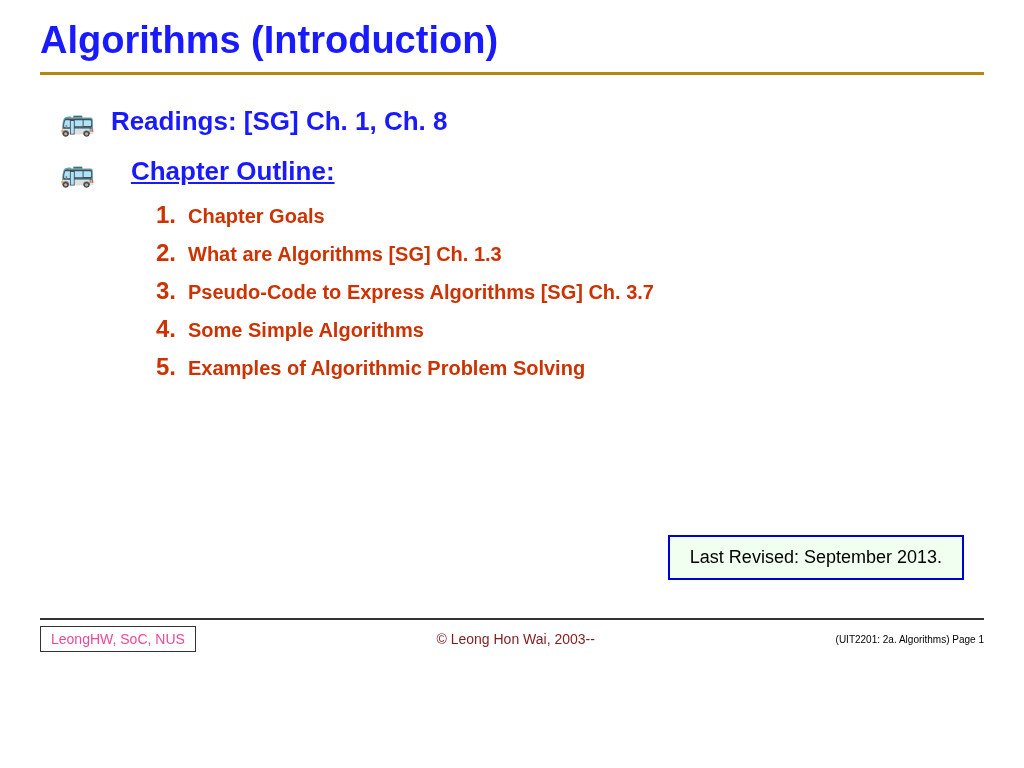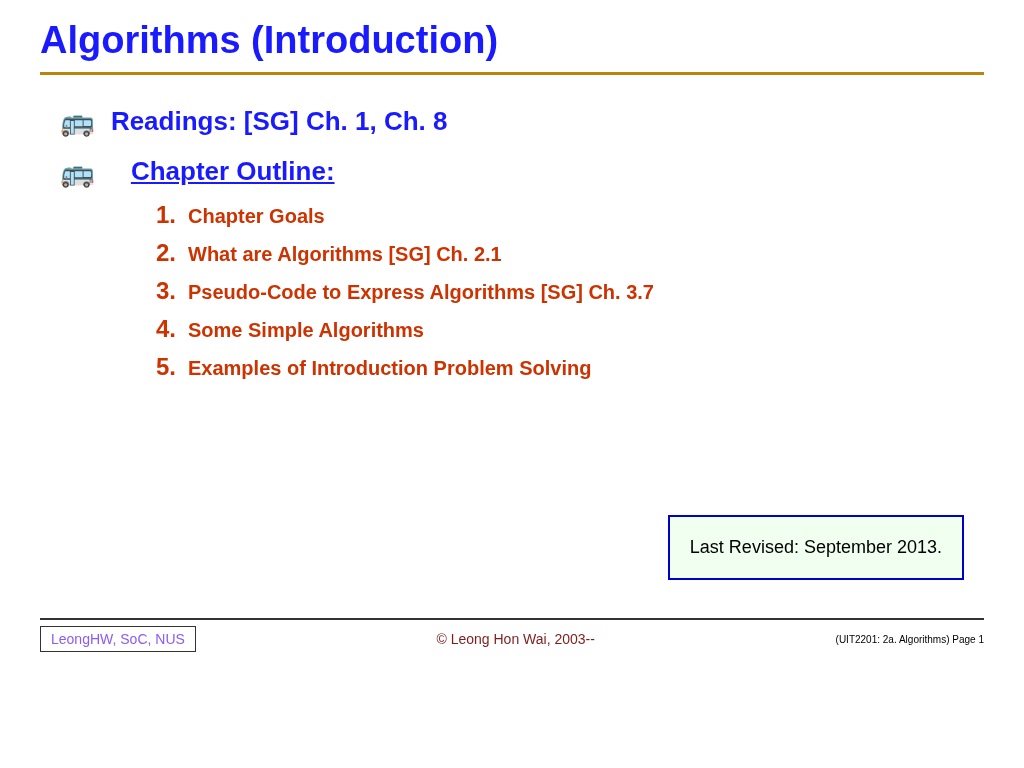--- a/index.html
+++ b/index.html
@@ -124,41 +124,41 @@
       display: flex;
       align-items: center;
       justify-content: space-between;
       padding: 6px 40px 8px 40px;
     }
 
     .footer-left-box {
       border: 1px solid #333;
       padding: 4px 10px;
       font-size: 14px;
-      color: #8b5cf6;
+      color: #ec4899;
     }
 
     .footer-center {
       font-size: 14px;
       color: #7f1d1d;
       text-align: left;
     }
 
     .footer-right {
       font-size: 10px;
       color: #000;
     }
 
     .last-revised-box {
       position: absolute;
       bottom: 80px;
       right: 60px;
       border: 2px solid #0000cc;
       background: #f0fff0;
-      padding: 20px 20px;
+      padding: 10px 20px;
       font-size: 18px;
       color: #000;
     }
   </style>
 </head>
 <body>
 
 <div class="slide-container">
 
   <div class="header-section">
@@ -181,36 +181,36 @@
 
     <div class="outline-list">
 
       <div class="outline-item">
         <span class="item-number">1.</span>
         <span class="item-text">Chapter Goals</span>
       </div>
 
       <div class="outline-item">
         <span class="item-number">2.</span>
-        <span class="item-text">What are Algorithms [SG] Ch. 2.1</span>
+        <span class="item-text">What are Algorithms [SG] Ch. 1.3</span>
       </div>
 
       <div class="outline-item">
         <span class="item-number">3.</span>
         <span class="item-text">Pseudo-Code to Express Algorithms [SG] Ch. 3.7</span>
       </div>
 
       <div class="outline-item">
         <span class="item-number">4.</span>
         <span class="item-text">Some Simple Algorithms</span>
       </div>
 
       <div class="outline-item">
         <span class="item-number">5.</span>
-        <span class="item-text">Examples of Introduction Problem Solving</span>
+        <span class="item-text">Examples of Algorithmic Problem Solving</span>
       </div>
 
     </div>
   </div>
 
   <div class="last-revised-box">
     <span>Last Revised: September 2013.</span>
   </div>
 
   <div class="footer-section">

